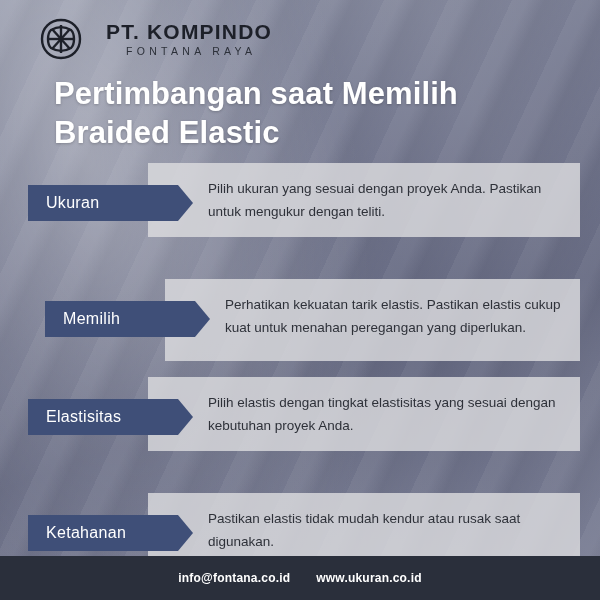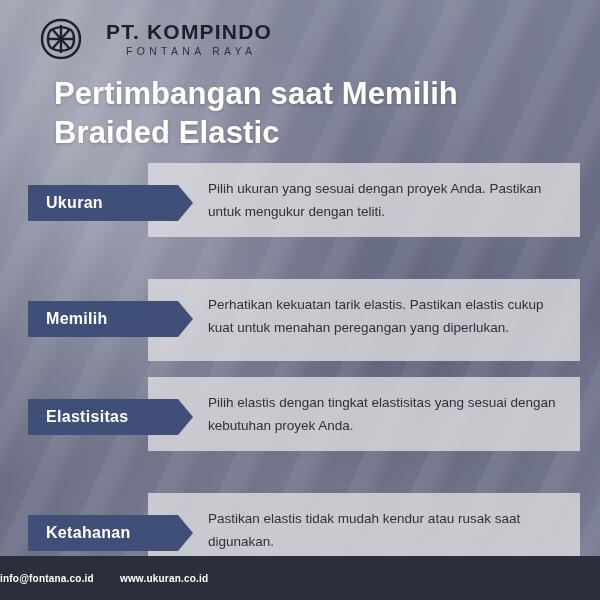--- a/index.html
+++ b/index.html
@@ -126,56 +126,56 @@
   }
   .row-tag {
     position: absolute;
     left: 0;
     top: 22px;
     height: 36px;
     min-width: 150px;
     background: #3f4f78;
     color: #ffffff;
     font-size: 16px;
-    font-weight: bold;
+    font-weight: normal;
     letter-spacing: 0.3px;
     display: flex;
     align-items: center;
     padding: 0 16px 0 18px;
     box-sizing: border-box;
     z-index: 4;
   }
   .row-tag:after {
     content: "";
     position: absolute;
     right: -15px;
     top: 0;
     width: 0;
     height: 0;
     border-top: 18px solid transparent;
     border-bottom: 18px solid transparent;
     border-left: 15px solid #3f4f78;
   }
   .row.tall .row-body { min-height: 82px; }
-  .row.tall { height: 76px; }
+  .row.tall { height: 76px; margin-left: 17px; }
 
   
   .footer {
     position: absolute;
     left: 0;
     right: 0;
     bottom: 0;
     height: 44px;
     background: #2a2f3b;
     display: flex;
     align-items: center;
-    justify-content: flex-start;
+    justify-content: center;
     gap: 26px;
     color: #ffffff;
-    font-size: 10px;
+    font-size: 12px;
     font-weight: bold;
     letter-spacing: 0.2px;
   }
   .footer span { white-space: nowrap; }
 </style>
 </head>
 <body>
 
 <div class="poster">
   <div class="content">

